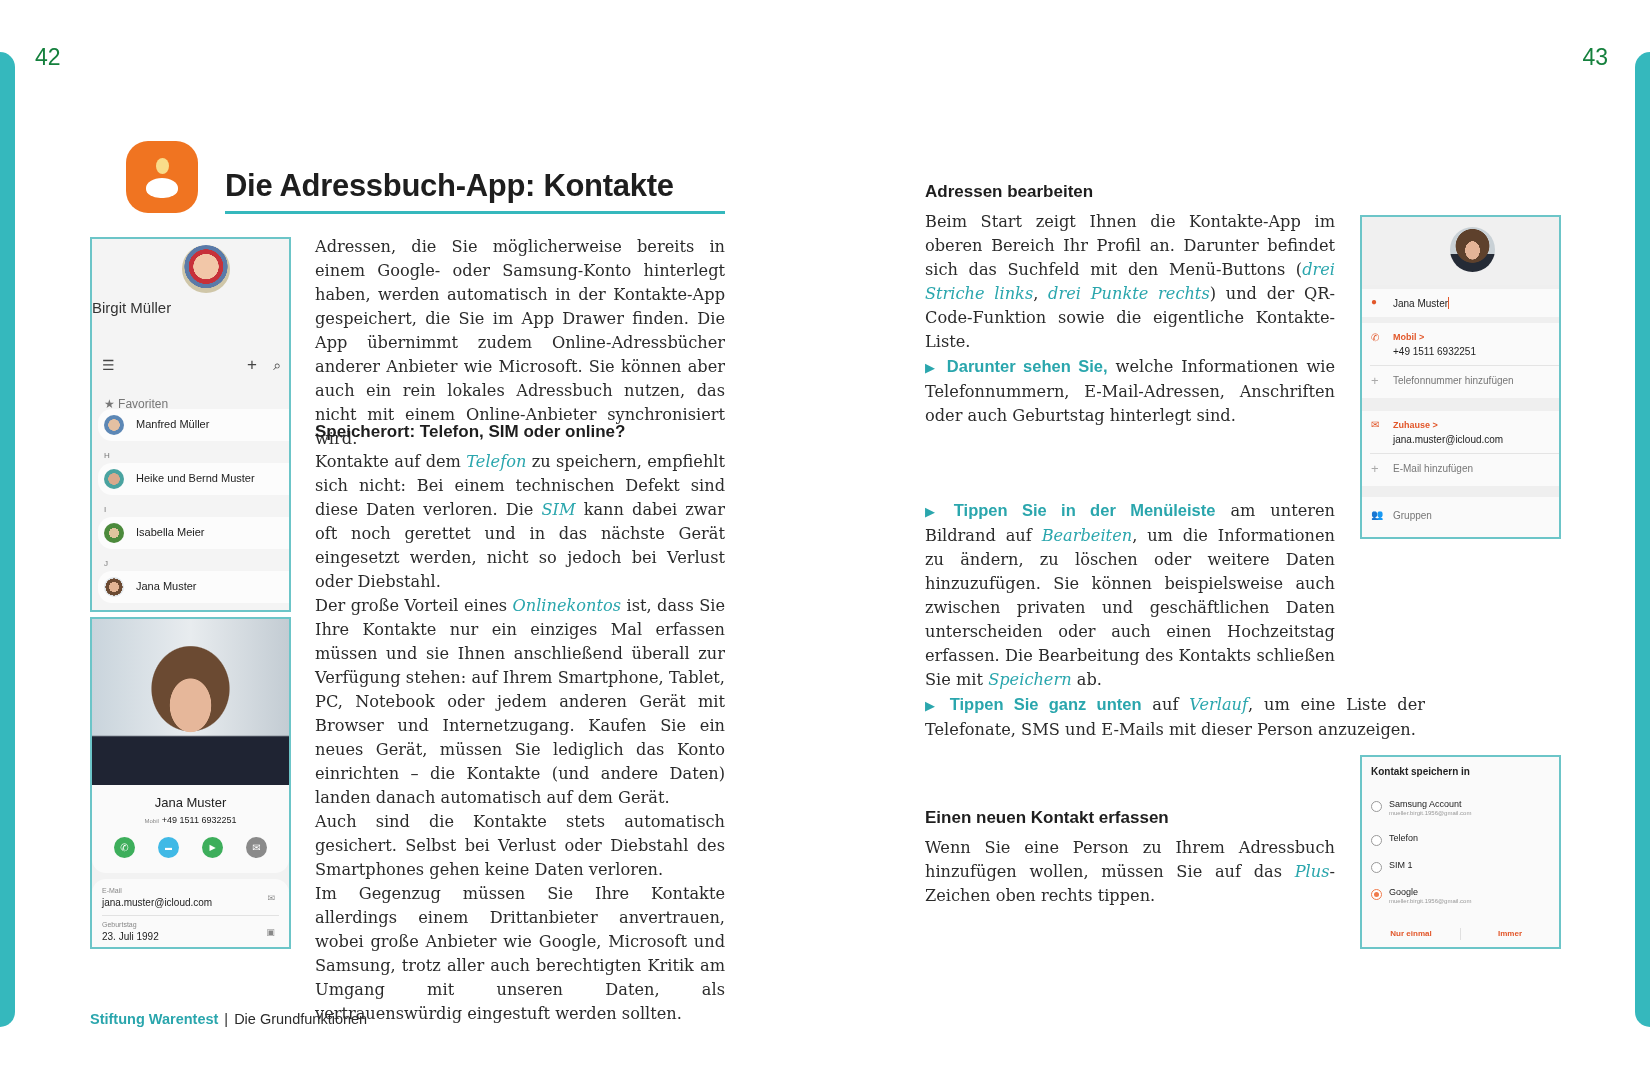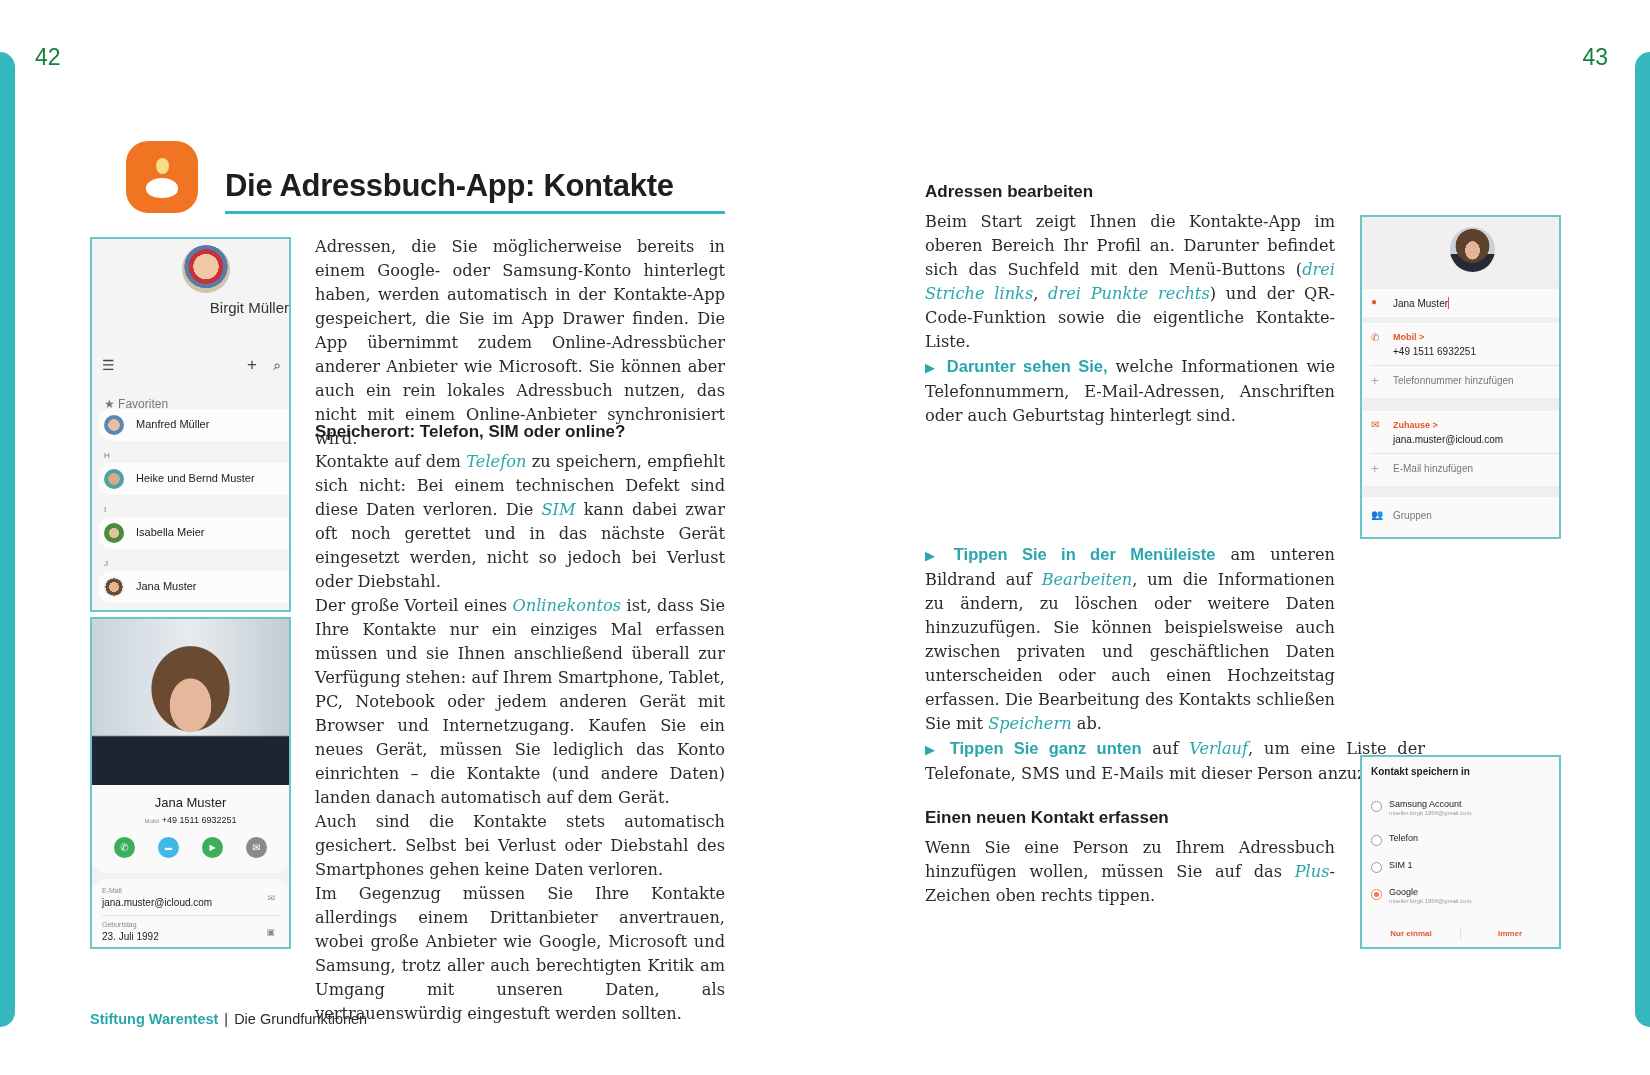--- a/index.html
+++ b/index.html
@@ -16,21 +16,21 @@
   .app-icon .body { position: absolute; left: 20px; top: 37px; width: 32px; height: 20px; border-radius: 50% 50% 45% 45%; background: #fff; }
 
   .chapter-title { position: absolute; left: 225px; top: 168px; font-family: "Liberation Sans", sans-serif; font-weight: bold; font-size: 31px; color: #1e1e1e; letter-spacing: -0.3px; }
   .title-rule { position: absolute; left: 225px; top: 211px; width: 500px; height: 3px; background: #35b8bd; }
 
   .shot { position: absolute; border: 2px solid #6cc5c8; background: #f4f4f4; overflow: hidden; font-family: "Liberation Sans", sans-serif; }
 
   
   .s1 { left: 90px; top: 237px; width: 201px; height: 375px; }
   .s1 .avatar { position: absolute; left: 90px; top: 6px; width: 48px; height: 48px; border-radius: 50%; background: radial-gradient(circle at 50% 45%, #f2c7a8 0 35%, #c7313a 36% 48%, #5a7aa8 49% 60%, #cfc6a8 61%); }
-  .s1 .owner { position: absolute; left: 0; right: 0; top: 60px; text-align: right; font-size: 15px; color: #333; }
+  .s1 .owner { position: absolute; left: 0; right: 0; top: 60px; text-align: left; font-size: 15px; color: #333; }
   .s1 .toolbar { position: absolute; left: 10px; right: 6px; top: 118px; height: 20px; }
   .s1 .toolbar span { position: absolute; font-size: 14px; color: #444; }
   .s1 .fav { position: absolute; left: 12px; top: 158px; font-size: 12px; color: #777; }
   .s1 .row { position: absolute; left: 6px; right: 0; height: 32px; background: #fcfcfc; border-radius: 14px 0 0 14px; }
   .s1 .row .av { position: absolute; left: 6px; top: 6px; width: 20px; height: 20px; border-radius: 50%; }
   .s1 .row .nm { position: absolute; left: 38px; top: 9px; font-size: 11px; color: #222; }
   .s1 .letter { position: absolute; left: 12px; font-size: 8px; color: #777; }
 
   
   .s2 { left: 90px; top: 617px; width: 201px; height: 332px; background: #f2f2f2; }
@@ -170,21 +170,21 @@
   <p><span>Der große Vorteil eines </span><span class="t-accent">Onlinekontos</span><span> ist, dass Sie Ihre Kontakte nur ein einziges Mal erfassen müssen und sie Ihnen anschließend überall zur Verfügung stehen: auf Ihrem Smartphone, Tablet, PC, Notebook oder jedem anderen Gerät mit Browser und Internetzugang. Kaufen Sie ein neues Gerät, müssen Sie lediglich das Konto einrichten – die Kontakte (und andere Daten) landen danach automatisch auf dem Gerät.</span></p>
   <p>Auch sind die Kontakte stets automatisch gesichert. Selbst bei Verlust oder Diebstahl des Smartphones gehen keine Daten verloren.</p>
   <p>Im Gegenzug müssen Sie Ihre Kontakte allerdings einem Drittanbieter anvertrauen, wobei große Anbieter wie Google, Microsoft und Samsung, trotz aller auch berechtigten Kritik am Umgang mit unseren Daten, als vertrauenswürdig eingestuft werden sollten.</p>
 </div>
 
 <h2 class="subhead" style="left:925px;top:182px;">Adressen bearbeiten</h2>
 <div class="body-text col2" style="top:210px;width:410px;">
   <p><span>Beim Start zeigt Ihnen die Kontakte-App im oberen Bereich Ihr Profil an. Darunter befindet sich das Suchfeld mit den Menü-Buttons (</span><span class="t-accent">drei Striche links</span><span>, </span><span class="t-accent">drei Punkte rechts</span><span>) und der QR-Code-Funktion sowie die eigentliche Kontakte-Liste.</span></p>
   <p><span class="arrow">▶</span><span class="t-bold-accent">Darunter sehen Sie,</span><span> welche Informationen wie Telefonnummern, E-Mail-Adressen, Anschriften oder auch Geburtstag hinterlegt sind.</span></p>
 </div>
-<div class="body-text col2" style="top:498px;width:500px;margin-top:44px;">
+<div class="body-text col2" style="top:498px;width:500px;">
   <p style="padding-right:90px;"><span class="arrow">▶</span><span class="t-bold-accent">Tippen Sie in der Menüleiste</span><span> am unteren Bildrand auf </span><span class="t-accent">Bearbeiten</span><span>, um die Informationen zu ändern, zu löschen oder weitere Daten hinzuzufügen. Sie können beispielsweise auch zwischen privaten und geschäftlichen Daten unterscheiden oder auch einen Hochzeitstag erfassen. Die Bearbeitung des Kontakts schließen Sie mit </span><span class="t-accent">Speichern</span><span> ab.</span></p>
   <p><span class="arrow">▶</span><span class="t-bold-accent">Tippen Sie ganz unten</span><span> auf </span><span class="t-accent">Verlauf</span><span>, um eine Liste der Telefonate, SMS und E-Mails mit dieser Person anzuzeigen.</span></p>
 </div>
 <h2 class="subhead" style="left:925px;top:808px;">Einen neuen Kontakt erfassen</h2>
 <div class="body-text col2" style="top:836px;width:410px;">
   <p><span>Wenn Sie eine Person zu Ihrem Adressbuch hinzufügen wollen, müssen Sie auf das </span><span class="t-accent">Plus</span><span>-Zeichen oben rechts tippen.</span></p>
 </div>
 
 <div class="shot s3">
   <div class="top"></div>

